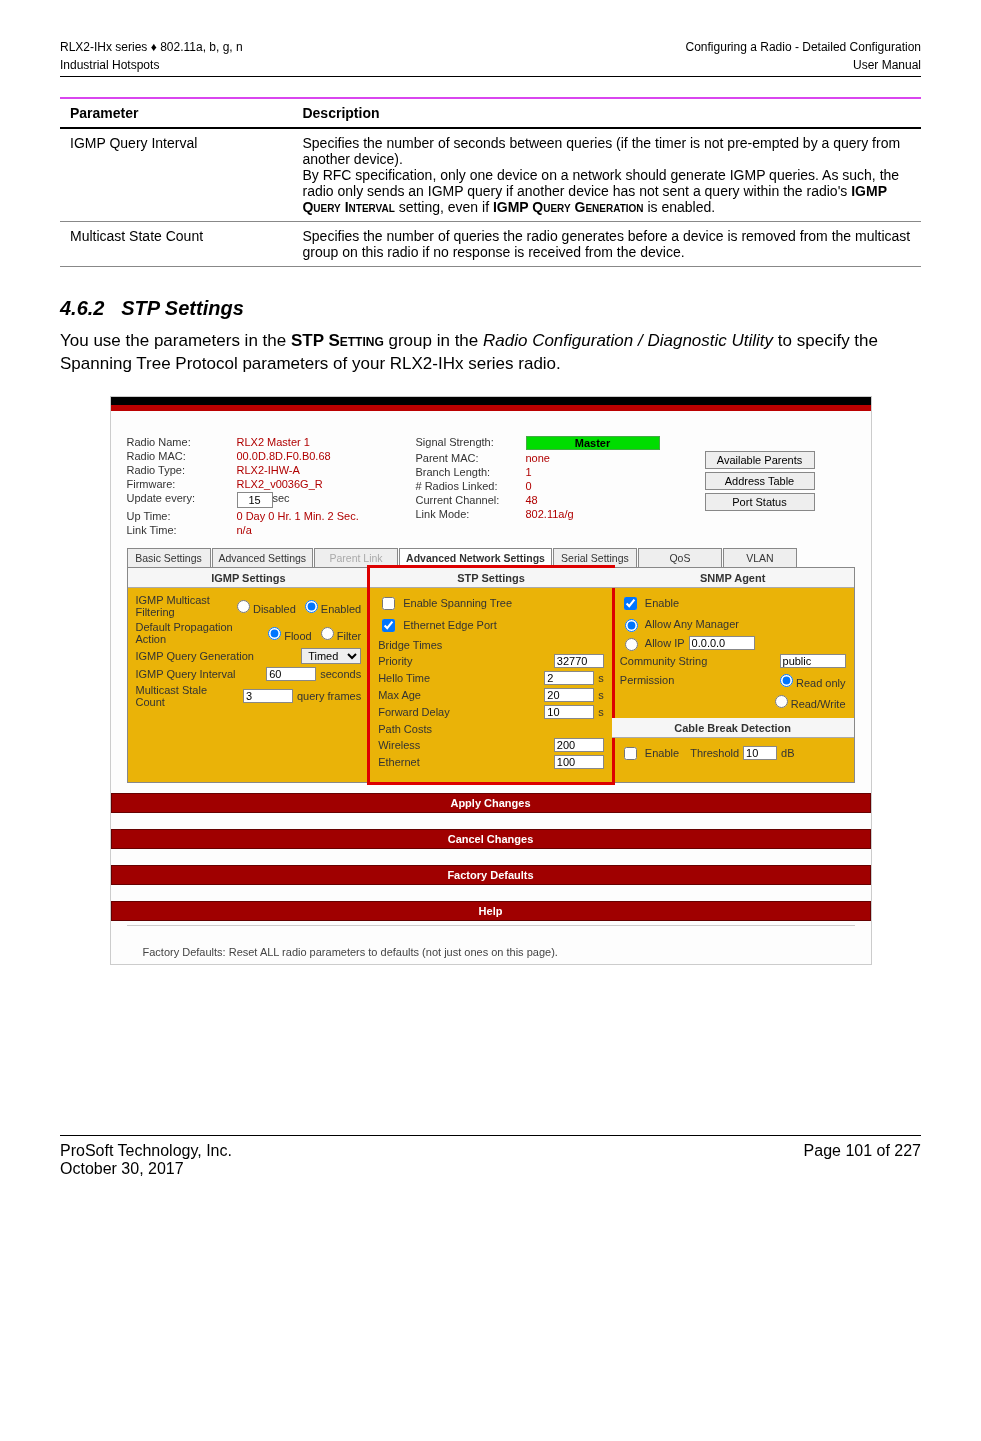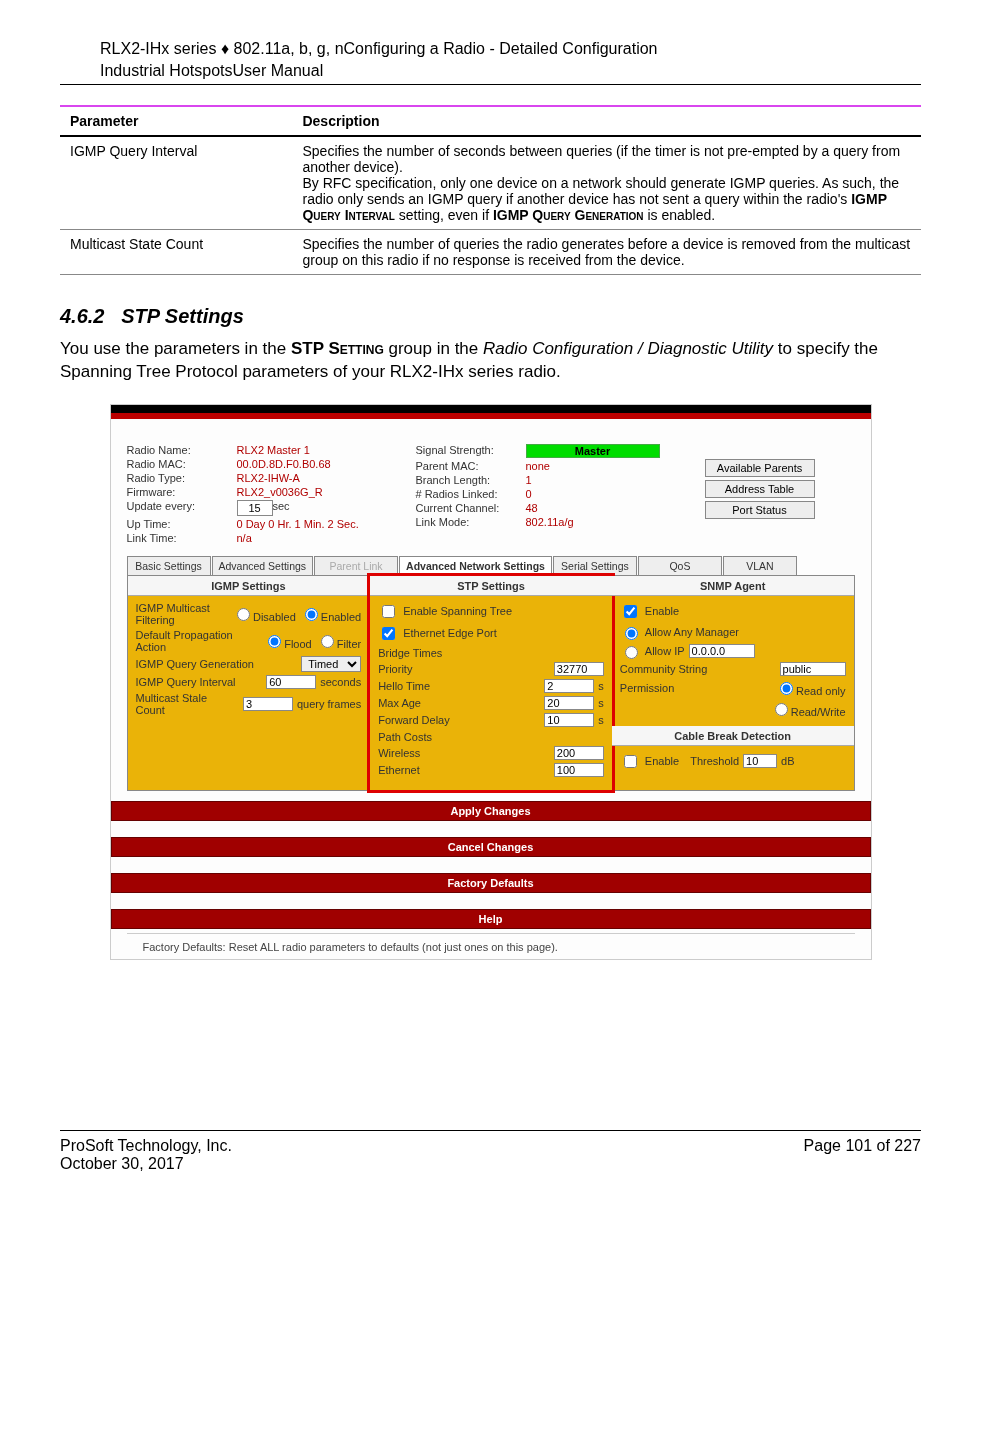--- a/index.html
+++ b/index.html
@@ -7,24 +7,23 @@
     font-size: 15px;
     color: #000;
     margin: 0;
     padding: 40px 60px;
     width: 981px;
     box-sizing: border-box;
     background: #fff;
   }
   .header-row {
     display: flex;
-    justify-content: flex-start;
-    font-size: 16px;
+    justify-content: space-between;
+    font-size: 12px;
     margin-bottom: 4px;
-    margin-left: 40px;
   }
   .header-divider {
     border: none;
     border-top: 1.5px solid #000;
     margin: 4px 0 20px 0;
   }
   .param-table {
     border-collapse: collapse;
     width: 100%;
     margin: 0 0 30px 0;
@@ -158,21 +157,21 @@
 
   .action-row {
     display:flex; gap:16px; justify-content:center; margin:10px 0 4px 0;flex-direction:column;
   }
   .action-btn {
     background:#a00000; color:#fff; font-weight:bold; font-size:11px;
     padding:3px 10px; border:1px solid #600; min-width:110px; text-align:center;
   }
   .action-btn.help { min-width:50px; }
   .footer-note {
-    font-size:11px; color:#444; padding:7px 16px 0 16px; border-top:1px solid #ccc;
+    font-size:11px; color:#444; padding:20px 16px 0 16px; border-top:1px solid #ccc;
     margin:4px 16px 0 16px;
   }
 
   .page-footer {
     margin-top:170px;
     border-top:1.5px solid #000;
     padding-top:6px;
     display:flex; justify-content:space-between;
     font-size:16px;
   }

